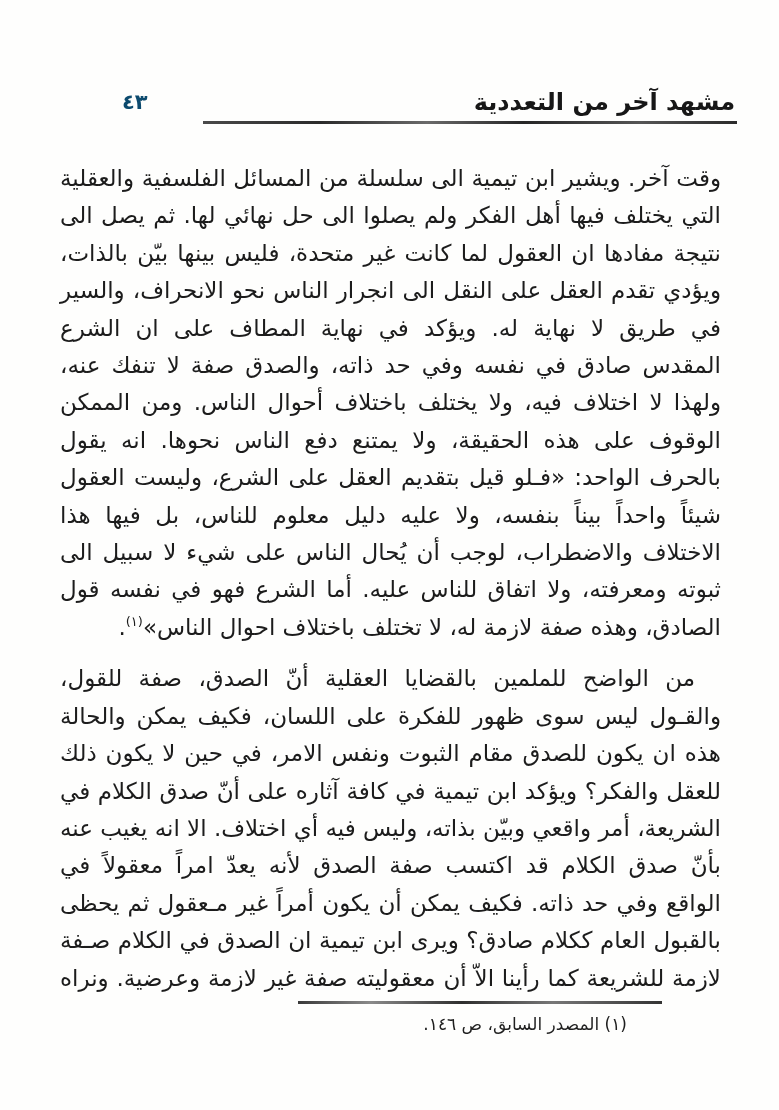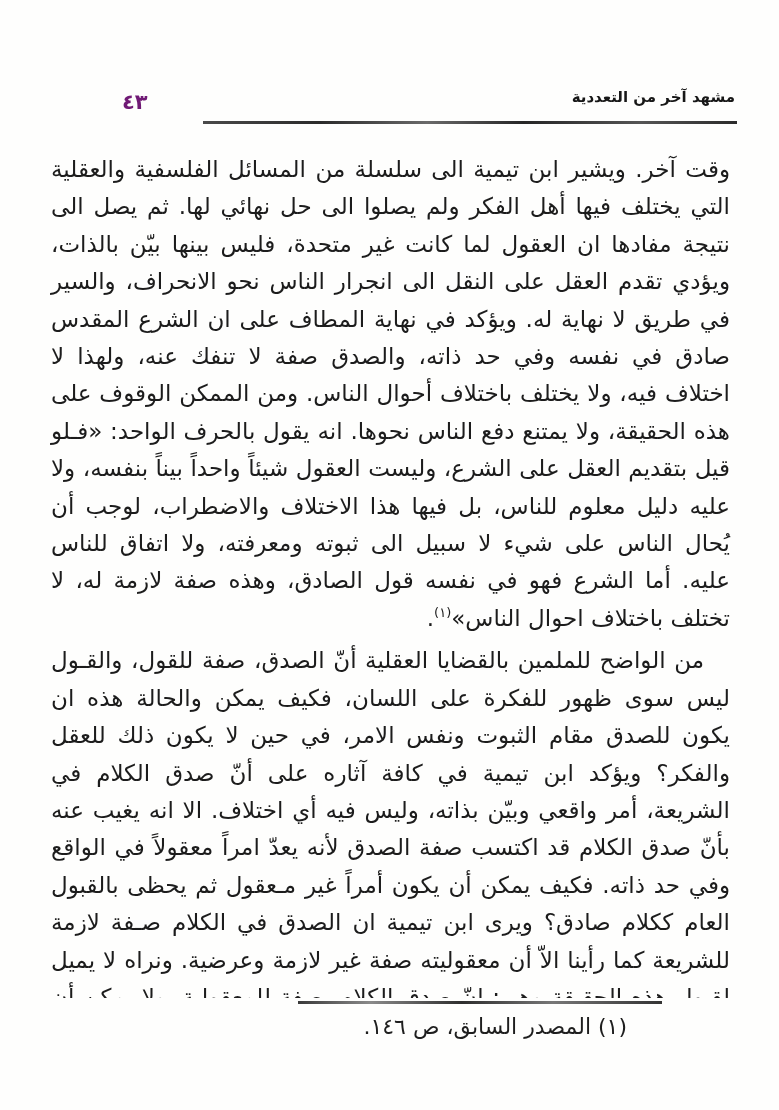--- a/index.html
+++ b/index.html
@@ -16,33 +16,33 @@
     background: #fefefd;
     color: #1c1c1c;
     direction: rtl;
     overflow: hidden;
   }
   
   .running-title {
     position: absolute;
     top: 88px;
     right: 44px;
-    font-size: 15px;
+    font-size: 24px;
     font-weight: bold;
     letter-spacing: 0.2px;
     color: #171717;
     white-space: nowrap;
   }
   .page-number {
     position: absolute;
     top: 90px;
     left: 122px;
     font-size: 21px;
     font-weight: bold;
-    color: #701a75;
+    color: #0c4a6e;
   }
   .header-rule {
     position: absolute;
     top: 121px;
     right: 42px;
     width: 534px;
     height: 3px;
     background: linear-gradient(to left, #2b2b2b 0%, #555 18%, #262626 40%, #6a6a6a 58%, #2b2b2b 78%, #4a4a4a 100%);
   }
   
@@ -52,21 +52,21 @@
     right: 44px;
     left: 46px;
     height: 852px;
     overflow: hidden;
     font-size: 23px;
     line-height: 37.4px;
     text-align: justify;
     text-justify: inter-word;
   }
   .body-text p {
-    margin: 5px;
+    margin: 14px;
     padding: 0;
   }
   .body-text p.indented {
     text-indent: 26px;
   }
   .footnote-ref {
     font-size: 13px;
     vertical-align: 9px;
     line-height: 0;
   }
@@ -76,21 +76,21 @@
     top: 1001px;
     left: 298px;
     width: 364px;
     height: 2.5px;
     background: linear-gradient(to left, #333 0%, #777 30%, #2e2e2e 55%, #8a8a8a 80%, #3a3a3a 100%);
   }
   .footnote-text {
     position: absolute;
     top: 1014px;
     right: 152px;
-    font-size: 22px;
+    font-size: 17px;
     color: #1e1e1e;
     white-space: nowrap;
   }
 </style>
 </head>
 <body>
 
 <div class="page">
 
   <div class="running-title">مشهد آخر من التعددية</div>

